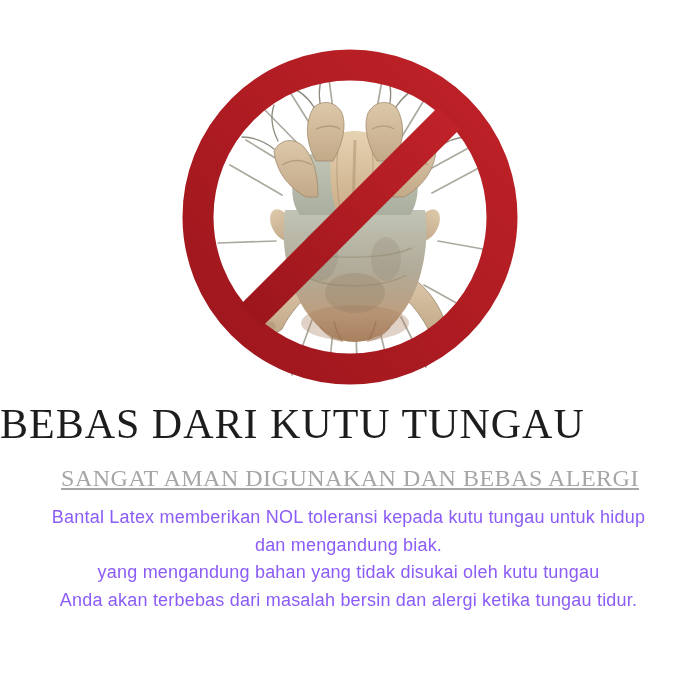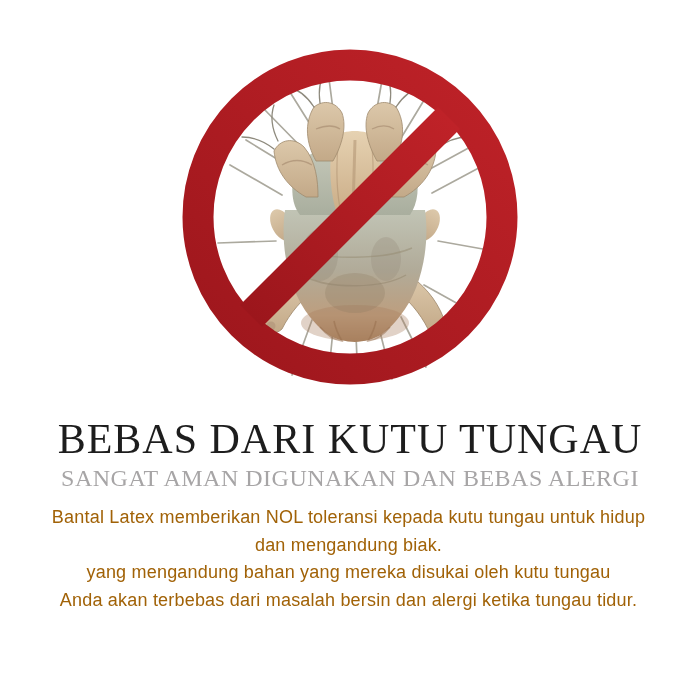--- a/index.html
+++ b/index.html
@@ -18,25 +18,25 @@
   }
   .sign-wrap {
     position: absolute;
     top: 45px;
     left: 170px;
     width: 360px;
     height: 345px;
   }
   .headline {
     position: absolute;
-    top: 414px;
+    top: 399px;
     left: 0;
     width: 700px;
     margin: 0;
-    text-align: center;
+    text-align: left;
     font-family: "Liberation Serif", serif;
     font-weight: normal;
     font-size: 42px;
     letter-spacing: 1px;
     color: #1d1d1d;
     line-height: 1.2;
     white-space: nowrap;
   }
   .subtitle {
     position: absolute;
@@ -45,32 +45,33 @@
     width: 700px;
     margin: 0;
     text-align: center;
     font-family: "Liberation Serif", serif;
     font-weight: normal;
     font-size: 24px;
     letter-spacing: 0.5px;
     color: #a7a5a6;
     line-height: 1.2;
     white-space: nowrap;
+    text-decoration: underline;
   }
   .bodytext {
     position: absolute;
     top: 504px;
     left: 0;
     width: 697px;
     text-align: center;
     font-family: "Liberation Sans", sans-serif;
     font-size: 18px;
     line-height: 27.5px;
     letter-spacing: 0.2px;
-    color: #a16207;
+    color: #8b5cf6;
   }
   .bodytext p {
     margin: 0;
     white-space: nowrap;
   }
 </style>
 </head>
 <body>
 
 <div class="poster">
@@ -186,17 +187,17 @@
     </svg>
   </div>
 
   <h1 class="headline">BEBAS DARI KUTU TUNGAU</h1>
 
   <h2 class="subtitle">SANGAT AMAN DIGUNAKAN DAN BEBAS ALERGI</h2>
 
   <div class="bodytext">
     <p>Bantal Latex memberikan NOL toleransi kepada kutu tungau untuk hidup</p>
     <p>dan mengandung biak.</p>
-    <p>yang mengandung bahan yang mereka disukai oleh kutu tungau</p>
+    <p>yang mengandung bahan yang tidak disukai oleh kutu tungau</p>
     <p>Anda akan terbebas dari masalah bersin dan alergi ketika tungau tidur.</p>
   </div>
 
 </div>
 
 </body></html>

